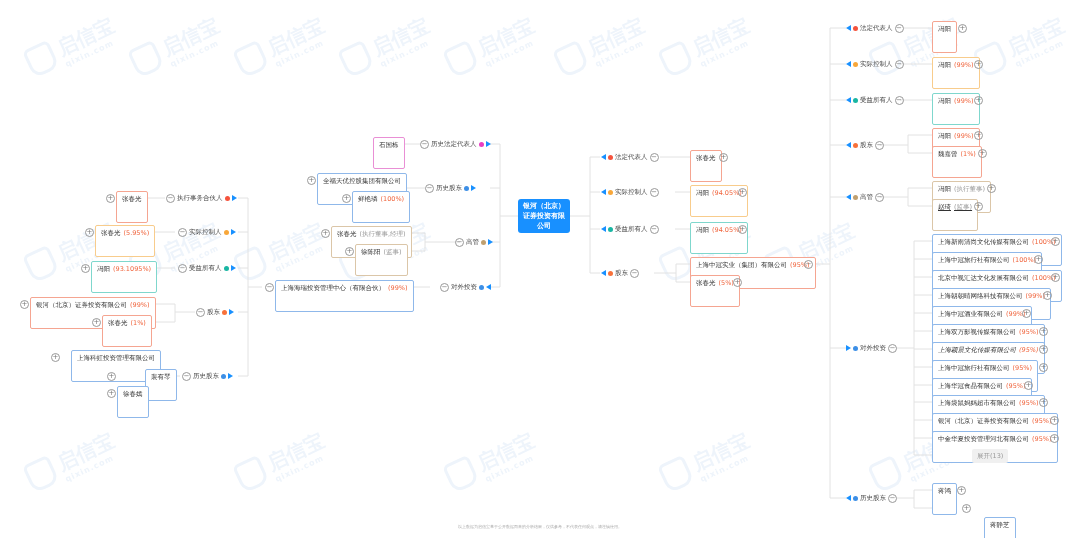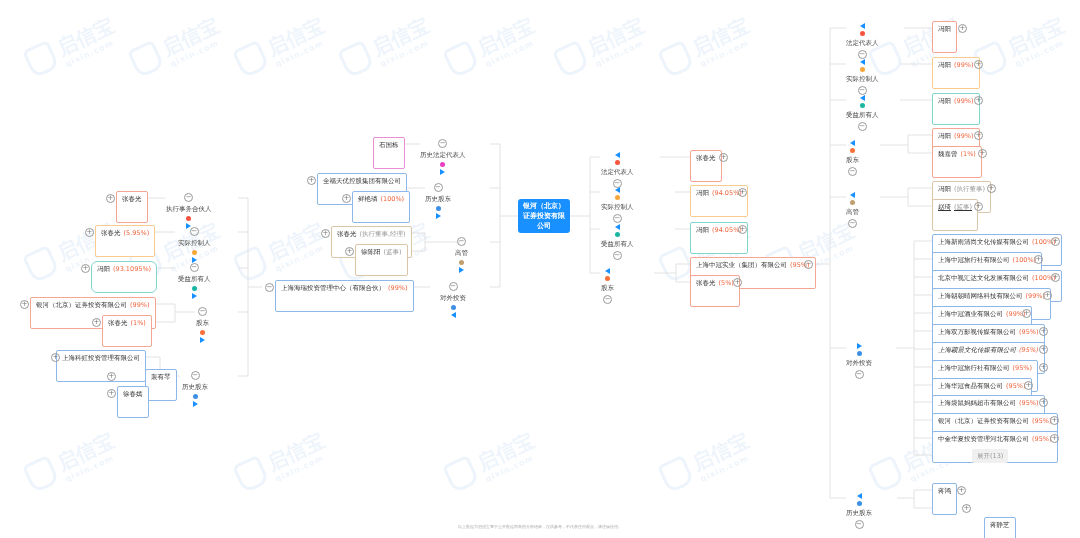--- a/index.html
+++ b/index.html
@@ -10,21 +10,21 @@
   svg.lines{position:absolute;left:0;top:0;}
   .n{position:absolute;font-size:6.5px;line-height:14px;height:32px;padding:0 5px;background:#fff;white-space:nowrap;border:1px solid #ccc;border-radius:2px;color:#333;box-sizing:border-box;}
   .n .pct{color:#f0643c;margin-left:3px;}
   .n .role{color:#999;margin-left:3px;}
   .b-red{border-color:#f5a591;}
   .b-org{border-color:#f8cc8c;}
   .b-teal{border-color:#7fd7cd;}
   .b-pink{border-color:#e98fd5;}
   .b-blue{border-color:#8fb8ea;}
   .b-tan{border-color:#dbc6a8;}
-  .lab{position:absolute;font-size:6.5px;color:#444;line-height:10px;white-space:nowrap;display:flex;align-items:center;gap:2px;flex-direction:column;}
+  .lab{position:absolute;font-size:6.5px;color:#444;line-height:10px;white-space:nowrap;display:flex;align-items:center;gap:2px;}
   .dot{display:inline-block;width:5px;height:5px;border-radius:50%;}
   .tri-l{display:inline-block;width:0;height:0;border-top:3px solid transparent;border-bottom:3px solid transparent;border-right:5px solid #1890ff;}
   .tri-r{display:inline-block;width:0;height:0;border-top:3px solid transparent;border-bottom:3px solid transparent;border-left:5px solid #1890ff;}
   .minus,.plus{display:inline-block;width:7px;height:7px;border:1px solid #999;border-radius:50%;font-size:7px;line-height:7px;text-align:center;color:#777;box-sizing:content-box;cursor:pointer;}
   .pl{position:absolute;}
   .center{position:absolute;left:518px;top:199px;width:52px;height:34px;background:#1890ff;border-radius:3px;color:#fff;font-size:7px;line-height:10px;text-align:center;display:flex;align-items:center;justify-content:center;padding:2px;box-sizing:border-box;font-weight:bold;}
   .more{position:absolute;background:#f0f0f0;color:#999;font-size:6.5px;line-height:14px;height:14px;padding:0 5px;border-radius:2px;}
   .footer{position:absolute;left:0;width:1080px;top:524px;text-align:center;font-size:4px;color:#aaa;}
 </style>
 </head>
@@ -258,40 +258,40 @@
   </div>
 <div class="n b-org" style="left:95px;top:225px;"><span>张春光</span><span class="pct">(5.95%)</span></div>
 <span class="plus pl" style="left:85px;top:228px;">+</span>
 
 <div class="lab" style="left:178px;top:263px;">
     <span class="minus">−</span>
     <span>受益所有人</span>
     <span class="dot" style="background:#19b6a3"></span>
     <span class="tri-r"></span>
   </div>
-<div class="n b-teal" style="left:91px;top:261px;border-radius:6px;"><span>冯阳</span><span class="pct">(93.1095%)</span></div>
+<div class="n b-teal" style="left:91px;top:261px;"><span>冯阳</span><span class="pct">(93.1095%)</span></div>
 <span class="plus pl" style="left:81px;top:264px;">+</span>
 
 <div class="lab" style="left:196px;top:307px;">
     <span class="minus">−</span>
     <span>股东</span>
     <span class="dot" style="background:#f8713a"></span>
     <span class="tri-r"></span>
   </div>
 <div class="n b-red" style="left:30px;top:297px;"><span>银河（北京）证券投资有限公司</span><span class="pct">(99%)</span></div>
 <span class="plus pl" style="left:20px;top:300px;">+</span>
 <div class="n b-red" style="left:102px;top:315px;"><span>张春光</span><span class="pct">(1%)</span></div>
 <span class="plus pl" style="left:92px;top:318px;">+</span>
 
 <div class="lab" style="left:182px;top:371px;">
     <span class="minus">−</span>
     <span>历史股东</span>
     <span class="dot" style="background:#3d8fe6"></span>
     <span class="tri-r"></span>
   </div>
-<div class="n b-blue" style="left:56px;top:350px;"><span>上海科虹投资管理有限公司</span></div>
+<div class="n b-blue" style="left:71px;top:350px;"><span>上海科虹投资管理有限公司</span></div>
 <span class="plus pl" style="left:51px;top:353px;">+</span>
 <div class="n b-blue" style="left:117px;top:369px;margin-left:28px;"><span>裴有琴</span></div>
 <span class="plus pl" style="left:107px;top:372px;">+</span>
 <div class="n b-blue" style="left:117px;top:386px;"><span>徐春嫣</span></div>
 <span class="plus pl" style="left:107px;top:389px;">+</span>
 
 <div class="footer">以上数据为启信宝基于公开数据而来的分析结果，仅供参考，不代表任何观点，请谨慎使用。</div>
 
 </body></html>

